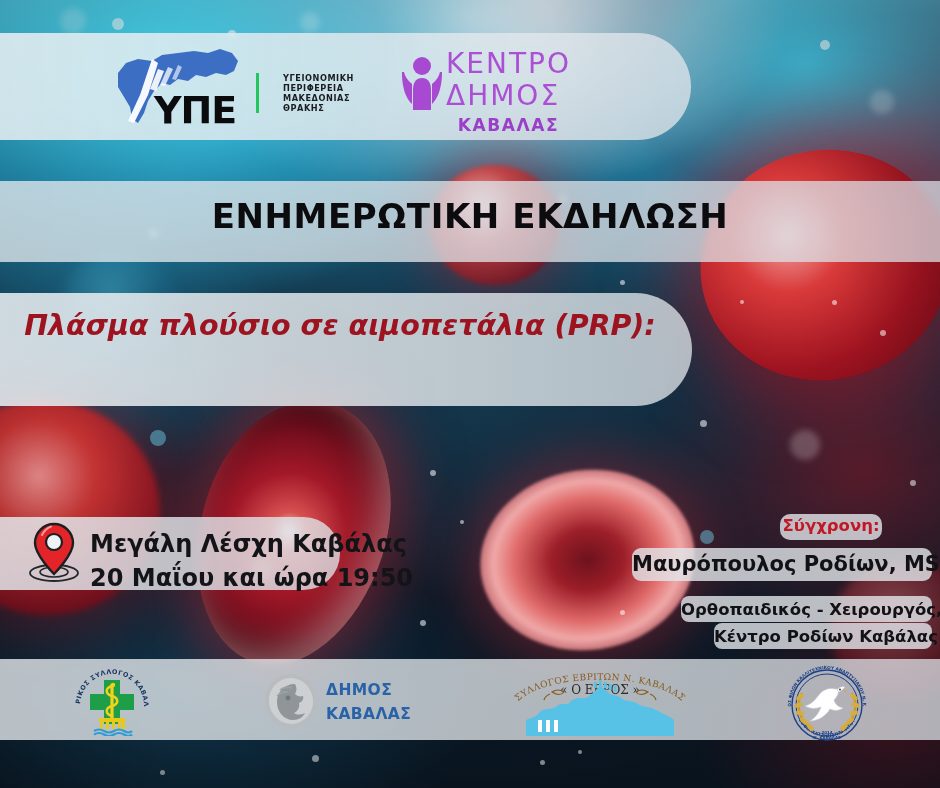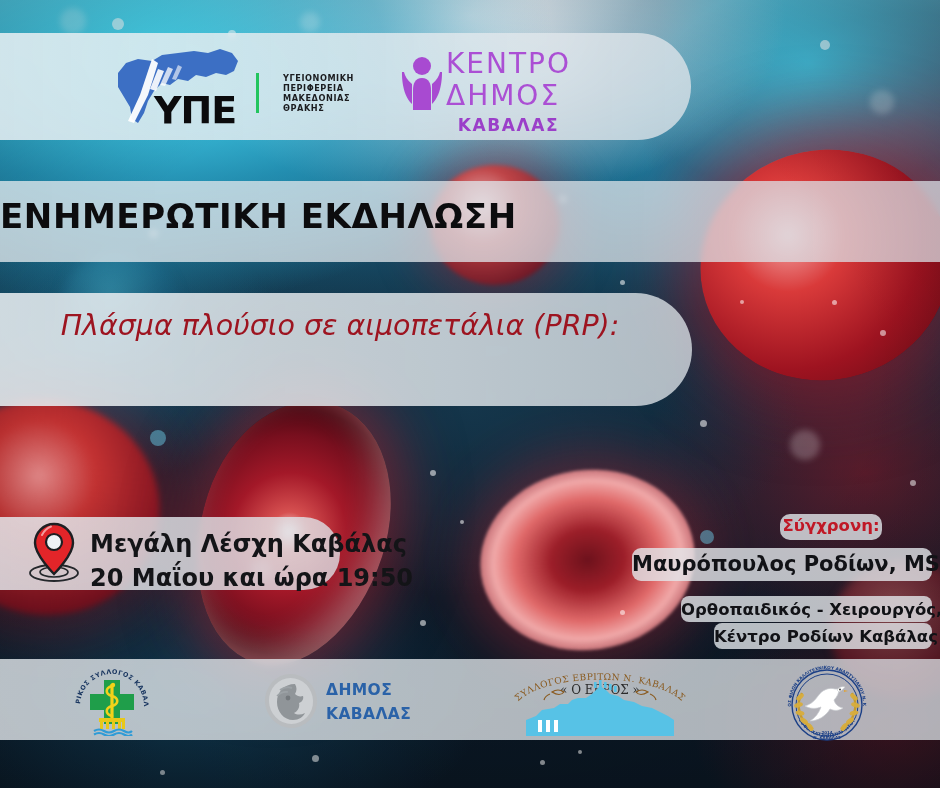--- a/index.html
+++ b/index.html
@@ -169,32 +169,33 @@
   }
   #ky-lines .l2 { margin-top: 4px; }
   #ky-lines .l3 {
     font-size: 17px; font-weight: 700; letter-spacing: 1.6px;
     color: #9b3fc9; margin-top: 7px; text-align: center; white-space: nowrap;
   }
 
   
   #event-title {
     position: absolute; left: 0; top: 196px; width: 940px;
+    text-align: center;
     font-size: 34px;
     font-weight: 700;
     letter-spacing: 0.6px;
     color: #0c0c0e;
     white-space: nowrap;
   }
   #subtitle {
     position: absolute; left: 0; top: 305px; width: 680px;
     text-align: center;
     color: #9d1420;
     font-style: italic;
-    font-weight: 400;
+    font-weight: 700;
     font-size: 28.5px;
     line-height: 1.46;
   }
   #subtitle .l2 { letter-spacing: -0.2px; }
 
   
   #pin-icon {
     position: absolute; left: 26px; top: 521px;
     width: 56px; height: 64px;
   }

